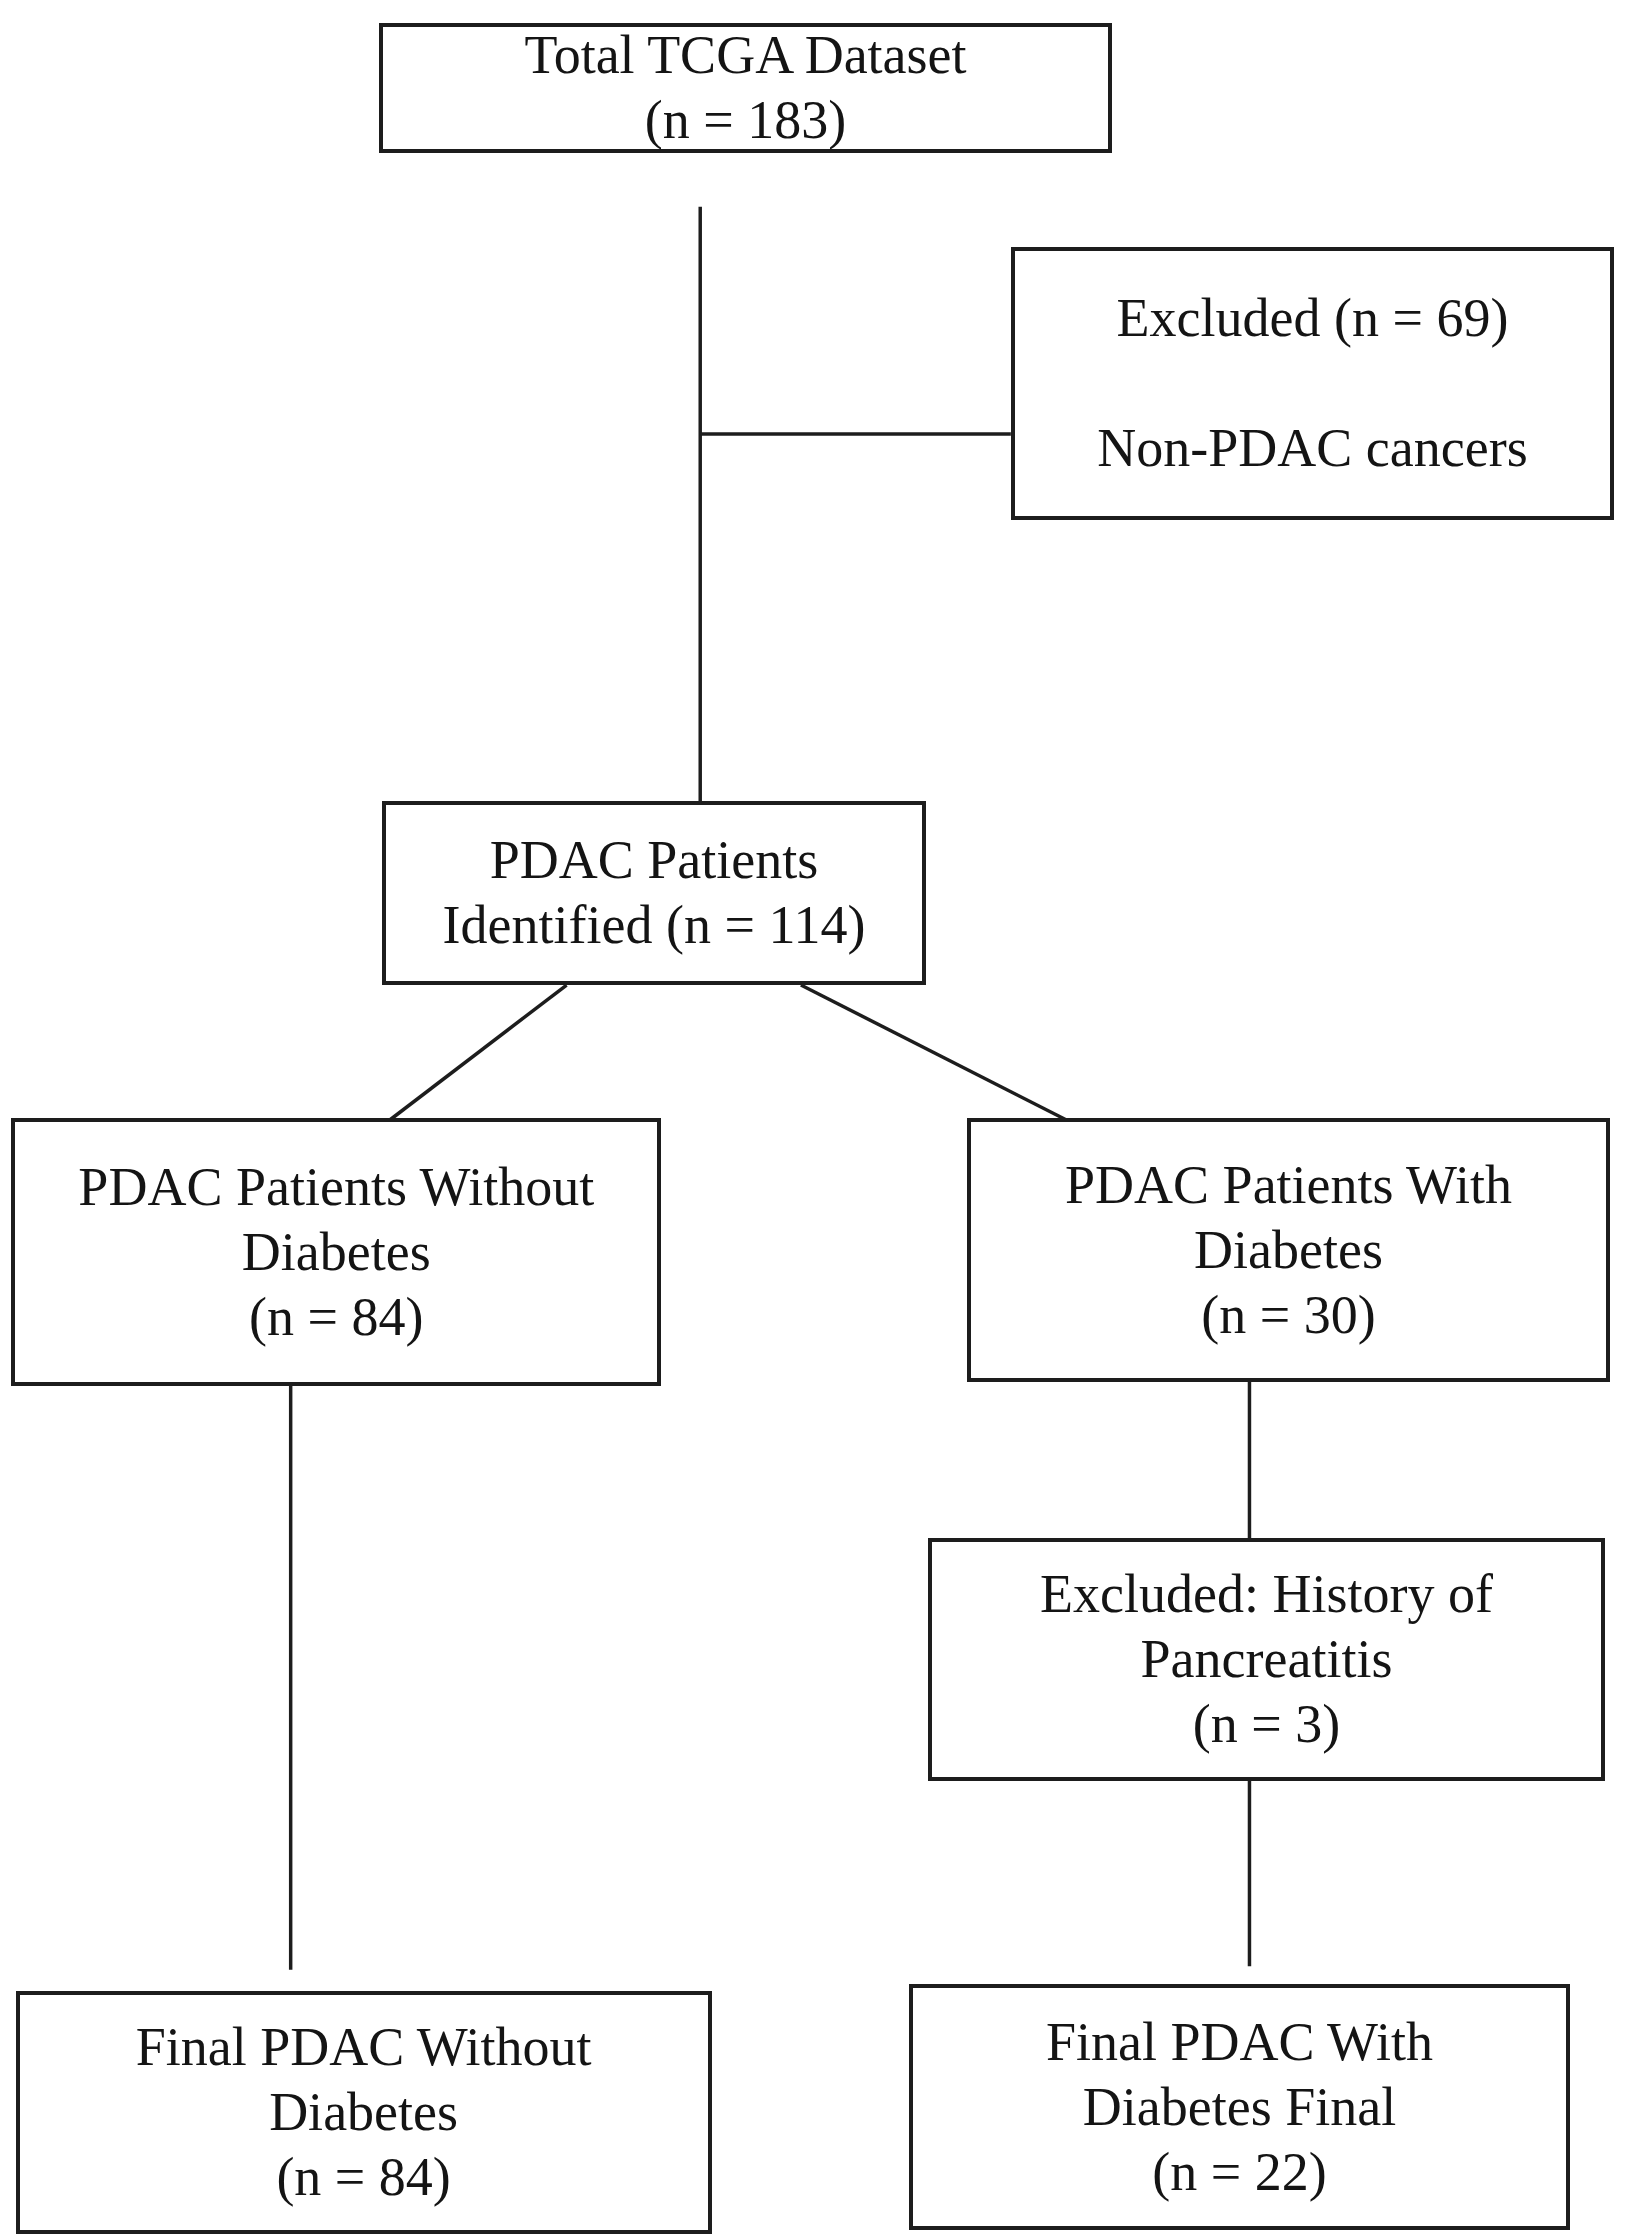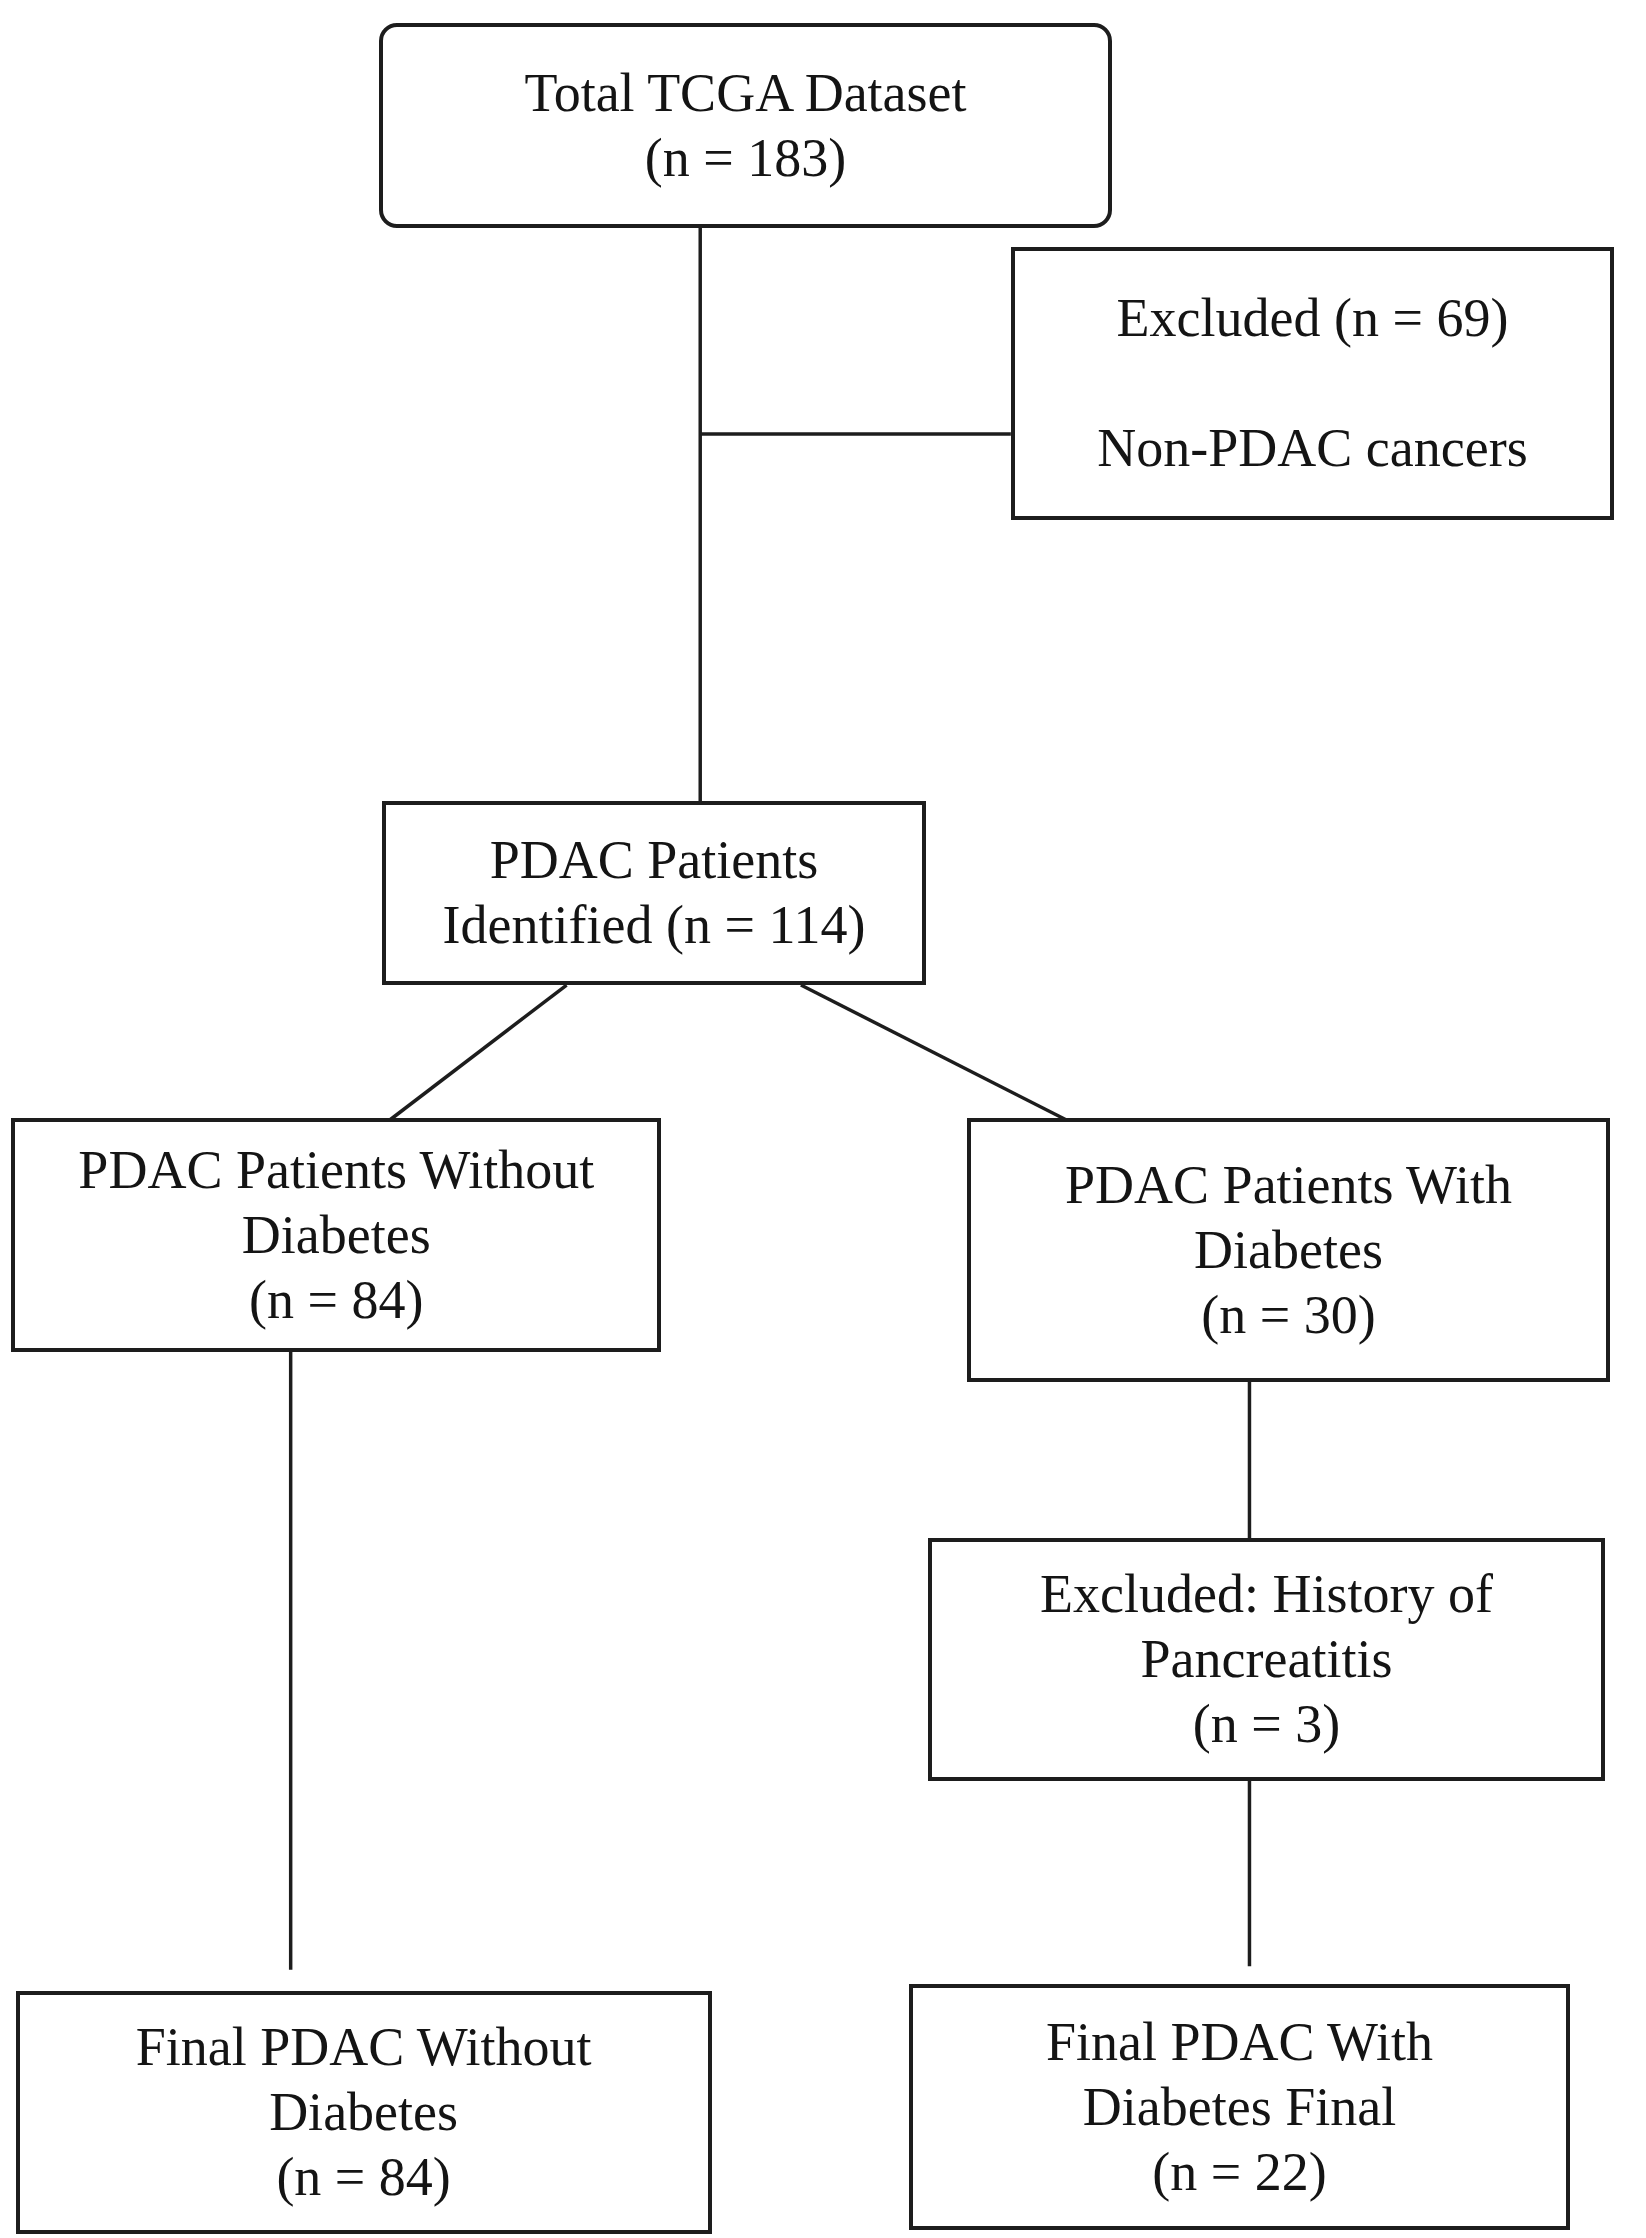--- a/index.html
+++ b/index.html
@@ -33,24 +33,24 @@
     justify-content: center;
     text-align: center;
     font-size: 54px;
     line-height: 65px;
   }
   .line {
     min-height: 65px;
     white-space: nowrap;
   }
   
-  .box-total          { left: 379px;  top: 23.4px;   width: 733px; height: 205px; border-radius: 18px; }
+  .box-total          { left: 379px;  top: 23.4px;   width: 733px; height: 130px; }
   .box-excluded1      { left: 1011px; top: 247px;  width: 603px; height: 273px; }
   .box-identified     { left: 382px;  top: 801px;  width: 544px; height: 184px; }
-  .box-without        { left: 11.3px;   top: 1118px; width: 650px; height: 234px; }
+  .box-without        { left: 11.3px;   top: 1118px; width: 650px; height: 268px; }
   .box-with           { left: 967px; top: 1118px; width: 643px; height: 264px; }
   .box-pancreatitis   { left: 928px; top: 1538px; width: 677px; height: 243px; }
   .box-final-without  { left: 15.6px;   top: 1968px; width: 696px; height: 243px; margin-top: 23px; }
   .box-final-with     { left: 909px; top: 1964px; width: 661px; height: 246px; margin-top: 20px; }
 </style>
 </head>
 <body>
 
 <div class="canvas">
 

